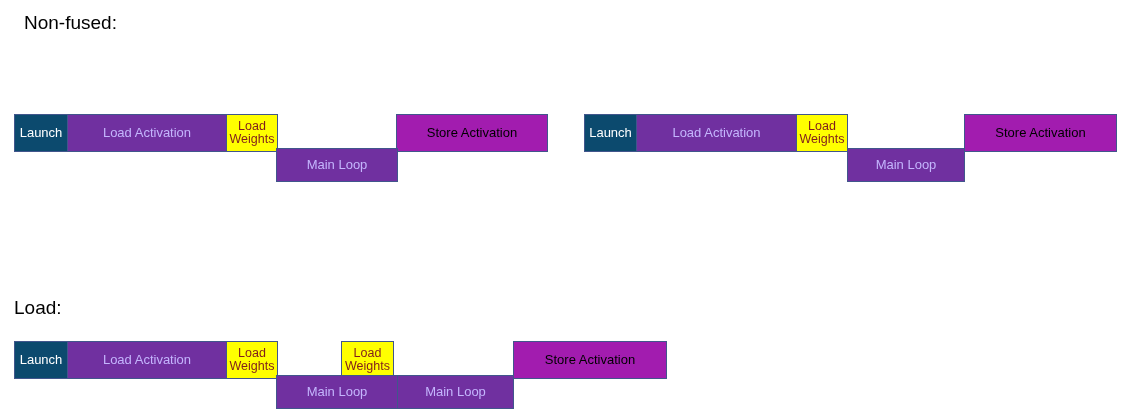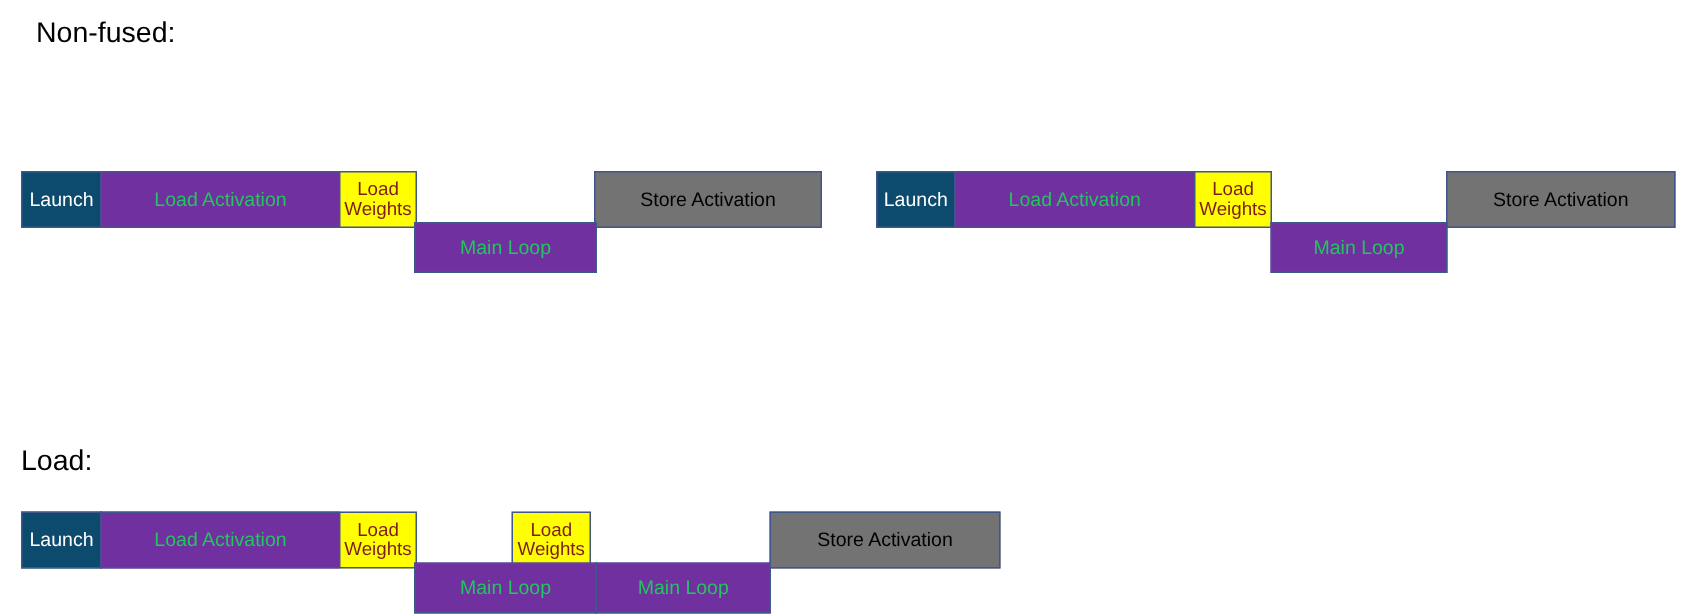--- a/index.html
+++ b/index.html
@@ -42,23 +42,23 @@
     display: flex;
     align-items: center;
     justify-content: center;
     text-align: center;
     font-size: 13px;
     line-height: 1.05;
     white-space: pre-line;
     overflow: hidden;
   }
   .bar.launch   { background: #0c4a6e; color: #ffffff; }
-  .bar.purple   { background: #7030a0; color: #22c55e; }
+  .bar.purple   { background: #7030a0; color: #c4b5fd; }
   .bar.yellow   { background: #ffff00; color: #7f1d1d; }
-  .bar.orange   { background: #737373; color: #000000; }
+  .bar.orange   { background: #a21caf; color: #000000; }
   .bar.small    { font-size: 12.5px; }
 </style>
 </head>
 <body>
 
 <div class="canvas">
 
   <div class="section-label" style="left:14px; top:13px;margin-left:10px;">Non-fused:</div>
 
 

